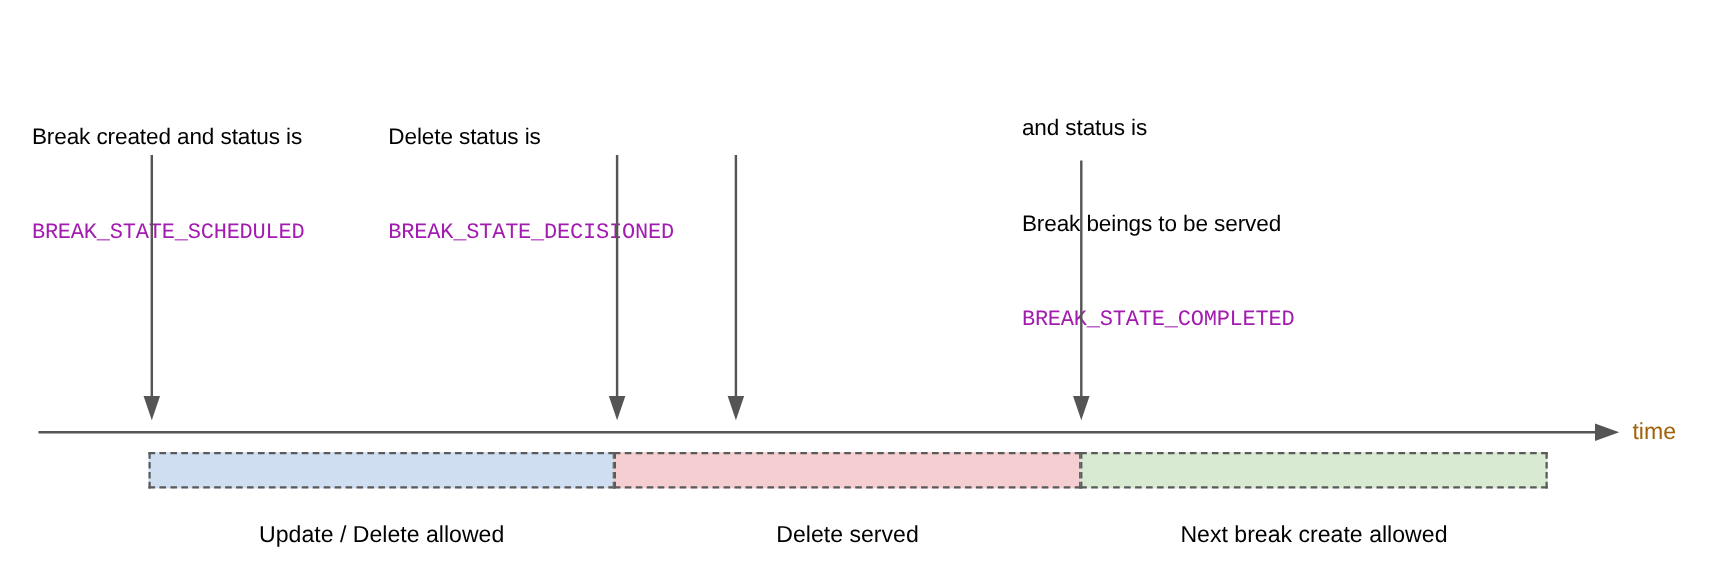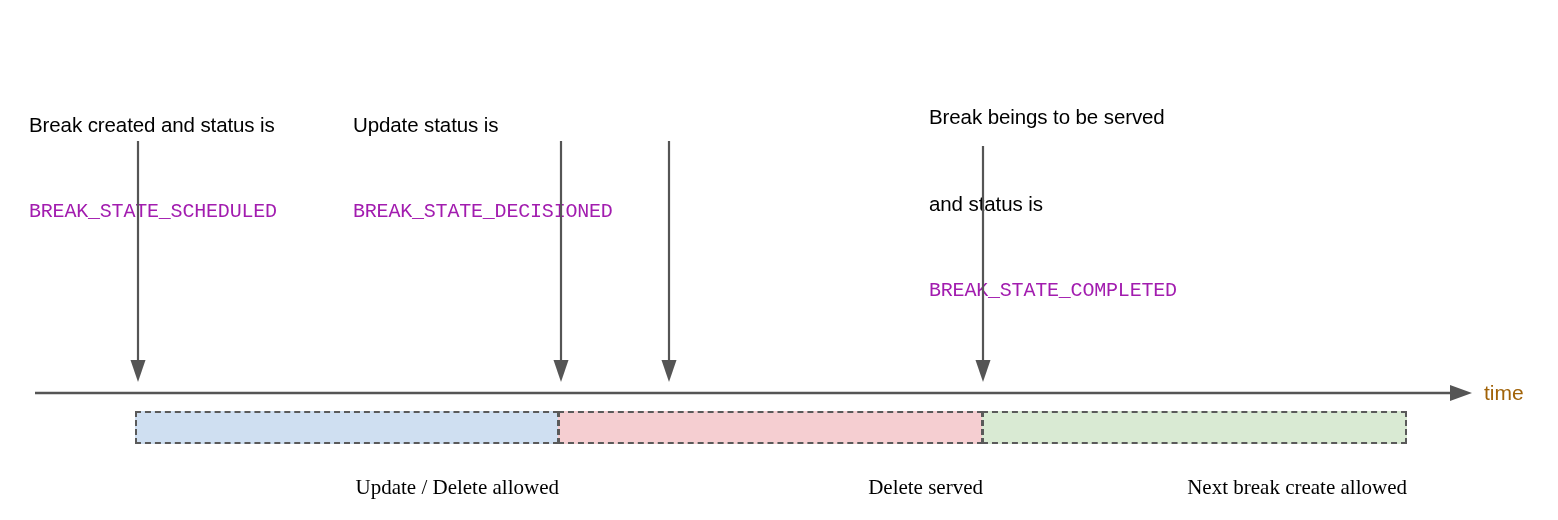--- a/index.html
+++ b/index.html
@@ -93,49 +93,49 @@
   #phase-bar-completed {
     left: 982px;
     width: 425px;
     background: #d9ead3;
   }
 
   
   .phase-caption {
     position: absolute;
     top: 459px;
-    font-family: Liberation Serif, serif;
+    font-family: Liberation Sans, sans-serif;
     font-size: 21px;
     color: #000;
-    text-align: right;
+    text-align: center;
     white-space: nowrap;
   }
   #caption-update-delete { left: 135px; width: 424px; }
   #caption-delete        { left: 558px; width: 425px; }
   #caption-next-create   { left: 982px; width: 425px; }
 </style>
 </head>
 <body>
 
 <div id="diagram-root">
 
   <div class="annotation" id="annotation-scheduled">
     <span class="sans">Break created and status is</span>
     <span class="mono">BREAK_STATE_SCHEDULED</span>
   </div>
 
   <div class="annotation" id="annotation-decisioned">
-    <span class="sans">Update status is</span>
+    <span class="sans">Delete status is</span>
     <span class="mono">BREAK_STATE_DECISIONED</span>
   </div>
 
 
   <div class="annotation" id="annotation-completed">
+    <span class="sans">and status is</span>
     <span class="sans">Break beings to be served</span>
-    <span class="sans">and status is</span>
     <span class="mono">BREAK_STATE_COMPLETED</span>
   </div>
 
   <svg class="drop-arrow" id="drop-arrow-scheduled" style="left:123px; top:120px; width:30px; height:250px;" viewBox="0 0 30 250" xmlns="http://www.w3.org/2000/svg">
     <line x1="15" y1="5" x2="15" y2="228" stroke="#555555" stroke-width="2.2"></line>
     <polygon points="15,246 7.5,224 22.5,224" fill="#555555"></polygon>
   </svg>
 
   <svg class="drop-arrow" id="drop-arrow-decisioned" style="left:546px; top:120px; width:30px; height:250px;" viewBox="0 0 30 250" xmlns="http://www.w3.org/2000/svg">
     <line x1="15" y1="5" x2="15" y2="228" stroke="#555555" stroke-width="2.2"></line>

